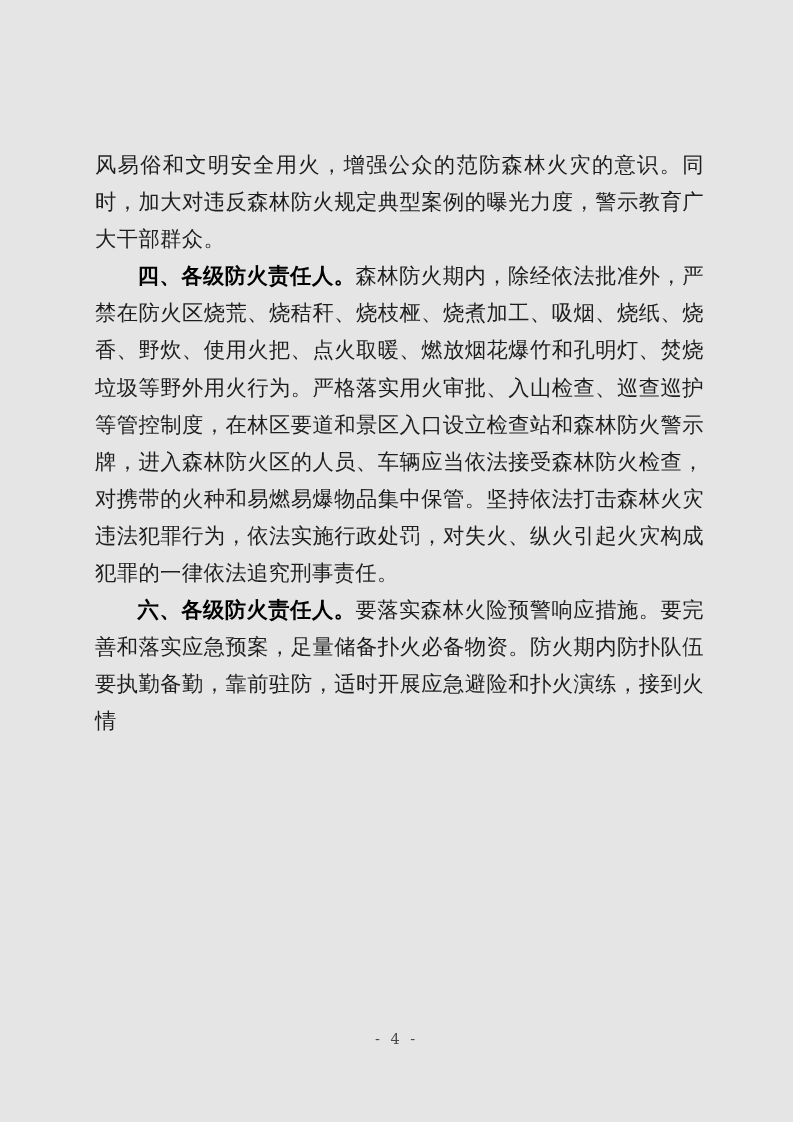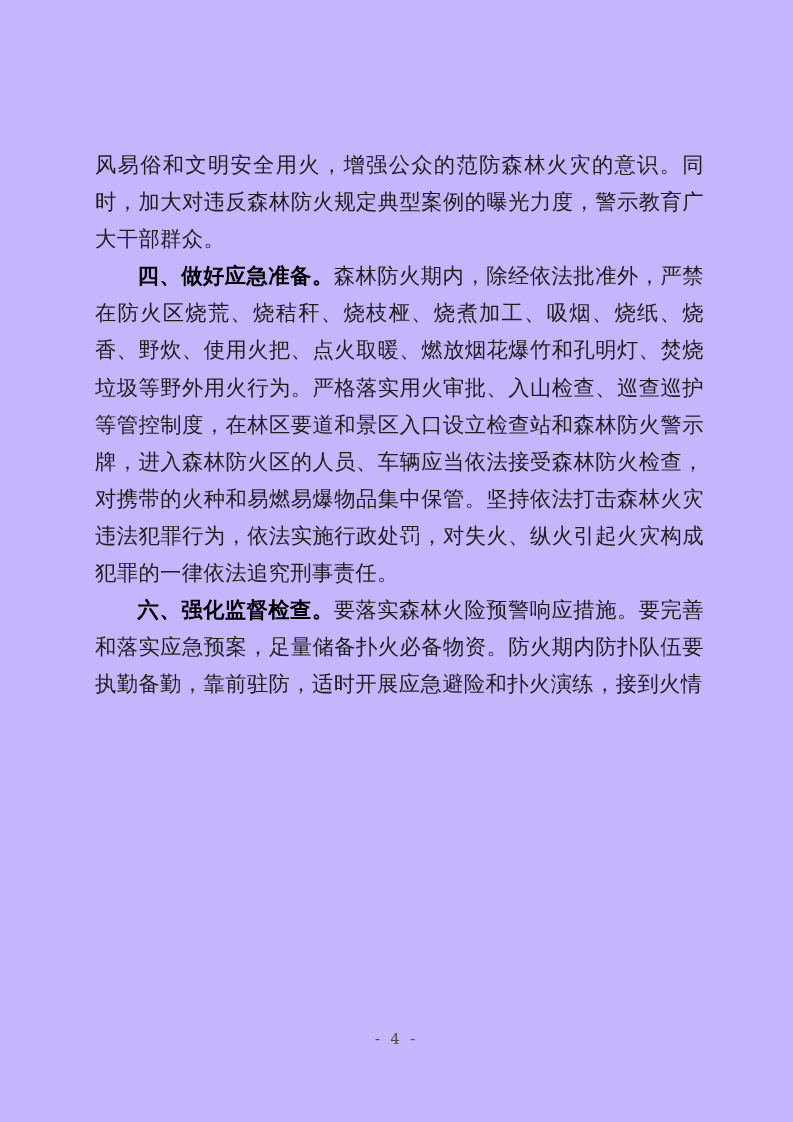--- a/index.html
+++ b/index.html
@@ -5,21 +5,21 @@
   * { box-sizing: border-box; }
   html, body {
     margin: 0;
     padding: 0;
     background: #ffffff;
   }
   .page {
     position: relative;
     width: 793px;
     height: 1122px;
-    background: #c4b5fd;
+    background: #e5e5e5;
     overflow: hidden;
     font-family: "DejaVu Serif", serif;
     color: #1e1e1e;
   }
   .content {
     position: absolute;
     left: 95px;
     top: 146px;
     width: 609px;
   }
@@ -53,21 +53,21 @@
   }
 </style>
 </head>
 <body>
 
 <div class="page">
   <div class="content">
 
     <p class="para continuation"><span>风易俗和文明安全用火，增强公众的范防森林火灾的意识。同时，加大对违反森林防火规定典型案例的曝光力度，警示教育广大干部群众。</span></p>
 
-    <p class="para"><b class="lead">四、做好应急准备。</b><span>森林防火期内，除经依法批准外，严禁在防火区烧荒、烧秸秆、烧枝桠、烧煮加工、吸烟、烧纸、烧香、野炊、使用火把、点火取暖、燃放烟花爆竹和孔明灯、焚烧垃圾等野外用火行为。严格落实用火审批、入山检查、巡查巡护等管控制度，在林区要道和景区入口设立检查站和森林防火警示牌，进入森林防火区的人员、车辆应当依法接受森林防火检查，对携带的火种和易燃易爆物品集中保管。坚持依法打击森林火灾违法犯罪行为，依法实施行政处罚，对失火、纵火引起火灾构成犯罪的一律依法追究刑事责任。</span></p>
+    <p class="para"><b class="lead">四、各级防火责任人。</b><span>森林防火期内，除经依法批准外，严禁在防火区烧荒、烧秸秆、烧枝桠、烧煮加工、吸烟、烧纸、烧香、野炊、使用火把、点火取暖、燃放烟花爆竹和孔明灯、焚烧垃圾等野外用火行为。严格落实用火审批、入山检查、巡查巡护等管控制度，在林区要道和景区入口设立检查站和森林防火警示牌，进入森林防火区的人员、车辆应当依法接受森林防火检查，对携带的火种和易燃易爆物品集中保管。坚持依法打击森林火灾违法犯罪行为，依法实施行政处罚，对失火、纵火引起火灾构成犯罪的一律依法追究刑事责任。</span></p>
 
 
-    <p class="para"><b class="lead">六、强化监督检查。</b><span>要落实森林火险预警响应措施。要完善和落实应急预案，足量储备扑火必备物资。防火期内防扑队伍要执勤备勤，靠前驻防，适时开展应急避险和扑火演练，接到火情</span></p>
+    <p class="para"><b class="lead">六、各级防火责任人。</b><span>要落实森林火险预警响应措施。要完善和落实应急预案，足量储备扑火必备物资。防火期内防扑队伍要执勤备勤，靠前驻防，适时开展应急避险和扑火演练，接到火情</span></p>
 
   </div>
 
   <div class="page-number">- 4 -</div>
 </div>
 
 </body></html>

